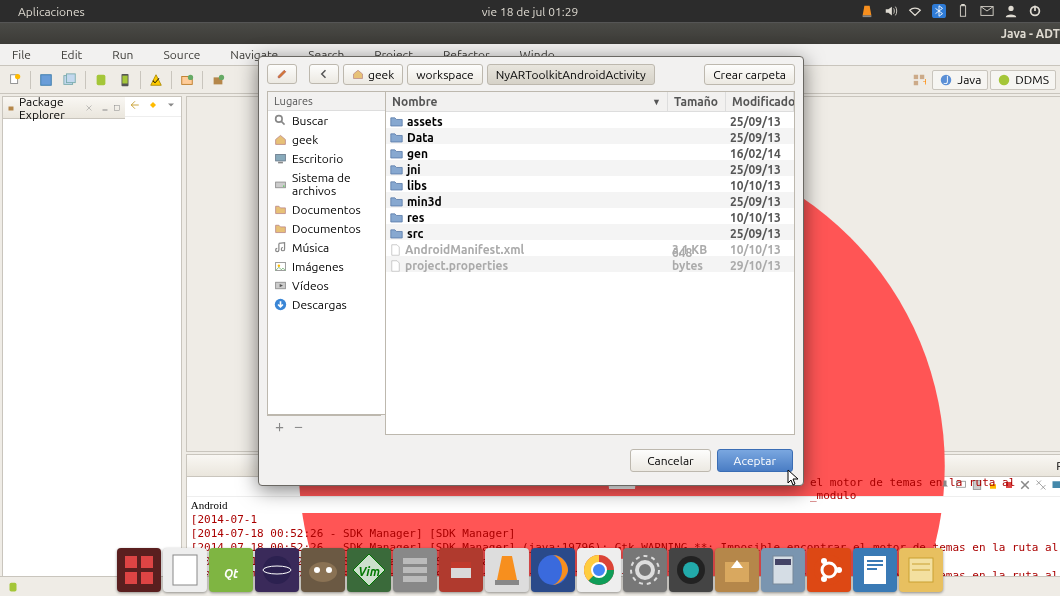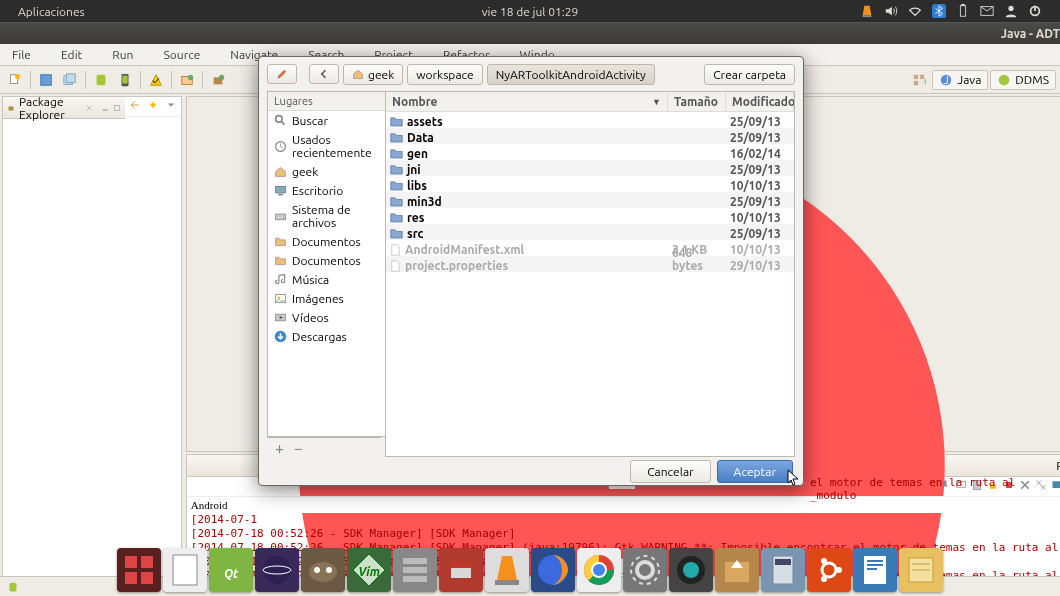--- a/index.html
+++ b/index.html
@@ -68,21 +68,21 @@
 .fl-body{flex:1;overflow:auto;}
 .fl-row{display:flex;font-size:11px;align-items:flex-end;height:16px;}
 .fl-row:nth-child(even){background:#f4f4f4;}
 .fl-row .col-name{display:flex;align-items:center;gap:4px;padding:0 4px;}
 .fl-row .col-size{padding:0 4px;color:#555;}
 .fl-row .col-date{padding:0 4px;color:#555;}
 .fl-row.dim{color:#aaa;}
 .fl-row.dim .col-size,.fl-row.dim .col-date{color:#aaa;}
 .folder-ic{width:13px;height:11px;flex-shrink:0;}
 .file-ic{width:11px;height:12px;flex-shrink:0;}
-.dlg-buttons{height:28px;display:flex;justify-content:flex-end;align-items:center;gap:6px;padding:0 10px;}
+.dlg-buttons{height:50px;display:flex;justify-content:flex-end;align-items:center;gap:6px;padding:0 10px;}
 .dlg-btn{border:1px solid #bdb8ae;background:linear-gradient(#fdfdfc,#ece9e2);padding:4px 16px;border-radius:3px;font-size:12px;}
 .dlg-btn.primary{background:linear-gradient(#7aa7e0,#4a7dc4);border-color:#3a6db4;color:#fff;}
 .cursor{position:absolute;width:14px;height:18px;}
 
 
 .dock{position:absolute;bottom:4px;left:50%;transform:translateX(-50%);display:flex;gap:2px;}
 .dock-item{width:44px;height:44px;border-radius:4px;display:flex;align-items:center;justify-content:center;box-shadow:0 1px 3px rgba(0,0,0,.4);font-style:italic;}
 .dock-item svg{width:40px;height:40px;}
 </style>
 </head>
@@ -356,27 +356,20 @@
         <div id="places-list">
             <div class="place">
               <svg viewBox="0 0 16 16">
                 <circle cx="6" cy="6" r="4" fill="none" stroke="#888" stroke-width="2"></circle>
                 <line x1="9" y1="9" x2="13" y2="13" stroke="#888" stroke-width="2"></line>
               </svg>
               <span>Buscar</span>
             </div>
             <div class="place">
               <svg viewBox="0 0 16 16">
-                <circle cx="8" cy="8" r="6" fill="none" stroke="#888" stroke-width="1.5"></circle>
-                <path d="M8 4v4l3 2" stroke="#888" fill="none"></path>
-              </svg>
-              <span>Usados recientemente</span>
-            </div>
-            <div class="place">
-              <svg viewBox="0 0 16 16">
                 <path d="M2 8l6-5 6 5v6H2z" fill="#e7c177" stroke="#b88"></path>
               </svg>
               <span>geek</span>
             </div>
             <div class="place">
               <svg viewBox="0 0 16 16">
                 <rect x="2" y="3" width="12" height="8" fill="#8ab" stroke="#678"></rect>
                 <rect x="5" y="12" width="6" height="2" fill="#888"></rect>
               </svg>
               <span>Escritorio</span>

